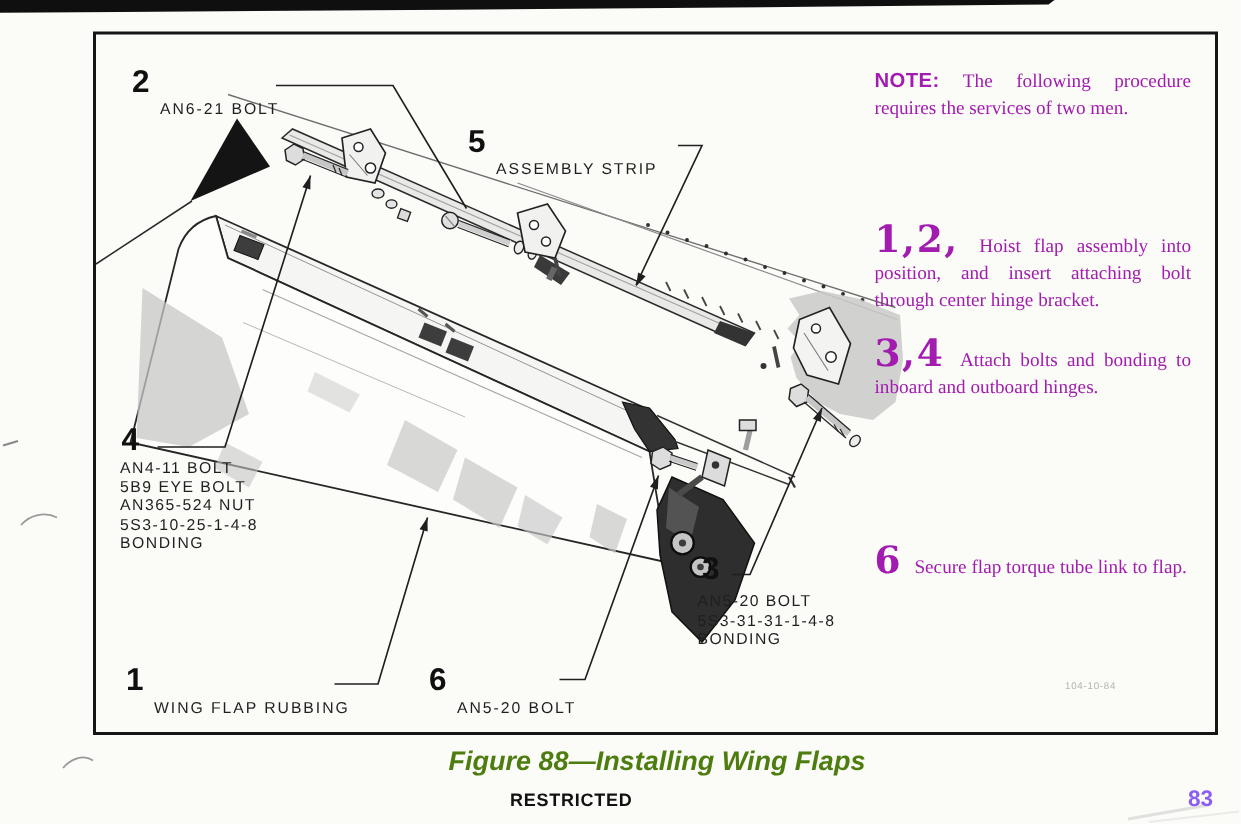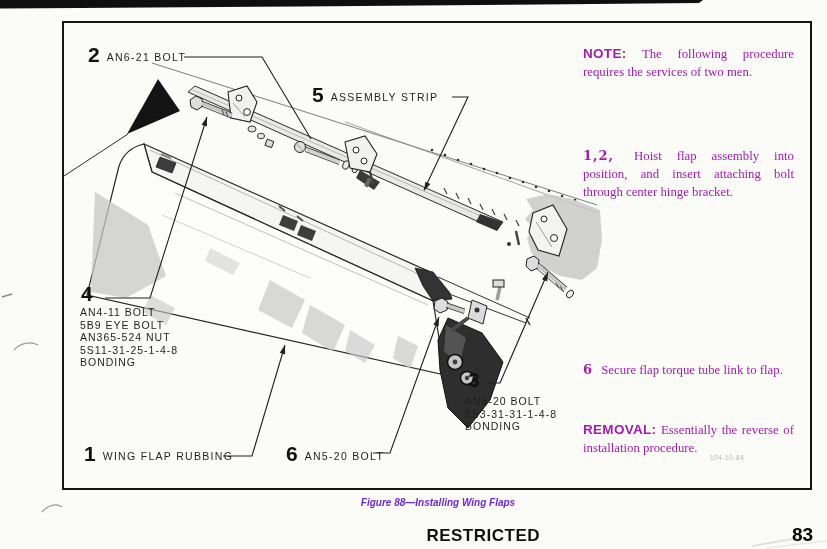--- a/index.html
+++ b/index.html
@@ -9,37 +9,37 @@
     font-family:"Liberation Sans", sans-serif; color:#1b1b1b;
   }
   .art{position:absolute; left:0; top:0;}
   .frame{
     position:absolute; left:62px; top:21px; width:746px; height:465px;
     border:2px solid #151515;
   }
   
   .callout{position:absolute; display:flex; align-items:flex-start; gap:7px; white-space:nowrap;}
   .co-num{font-weight:bold; font-size:21px; line-height:1; color:#101010; font-family:"Liberation Sans",sans-serif;}
-  .co-lbl{font-size:10.5px; letter-spacing:1.3px; color:#1f1f1f; margin-top:7px;}
+  .co-lbl{font-size:10.5px; letter-spacing:1.3px; color:#1f1f1f; margin-top:23px;}
   .co-num-solo{position:absolute; font-weight:bold; font-size:21px; line-height:1; color:#101010;}
   .co-block{position:absolute; font-size:10.5px; letter-spacing:1px; line-height:12.5px;
     color:#1f1f1f; white-space:pre-line;}
   
   .col{position:absolute; left:583px; width:211px; font-family:"Liberation Serif", serif;
     font-size:12.8px; line-height:1.42; color:#a21caf; text-align:justify;}
   .head{font-family:"Liberation Sans",sans-serif; font-weight:bold; font-size:13.5px; letter-spacing:.3px;}
-  .step-num{font-family:"DejaVu Serif",serif; font-weight:bold; font-size:13px; line-height:1;
+  .step-num{font-family:"DejaVu Serif",serif; font-weight:bold; font-size:25px; line-height:1;
     letter-spacing:1px; margin-right:5px;}
   .print-code{position:absolute; left:710px; top:454px; font-size:6.5px; color:#b3b3b0; letter-spacing:.5px;}
   
   .caption{position:absolute; left:238px; top:497px; width:400px; text-align:center;
-    font-weight:bold; font-style:italic; font-size:10px; color:#6d28d9;}
-  .restricted{position:absolute; left:340px; top:526px; width:200px; text-align:right;
-    font-weight:bold; font-size:17px; letter-spacing:.5px; color:#111;}
-  .pagenum{position:absolute; left:792px; top:524px; font-weight:bold; font-size:19px; color:#000000;}
+    font-weight:bold; font-style:italic; font-size:18px; color:#4d7c0f;}
+  .restricted{position:absolute; left:340px; top:526px; width:200px; text-align:left;
+    font-weight:bold; font-size:12px; letter-spacing:.5px; color:#111;}
+  .pagenum{position:absolute; left:792px; top:524px; font-weight:bold; font-size:15px; color:#8b5cf6;}
 </style>
 </head>
 <body>
 
 <div class="page">
 
   <div class="frame"></div>
 
   <svg class="art" width="827" height="549" viewBox="0 0 827 549">
 
@@ -207,21 +207,21 @@
 
   <div class="callout" style="left:312px; top:84px;">
     <span class="co-num">5</span>
     <span class="co-lbl">ASSEMBLY STRIP</span>
   </div>
 
   <span class="co-num-solo" style="left:81px; top:283px;">4</span>
   <div class="co-block" style="left:80px; top:306px;">AN4-11 BOLT
 5B9 EYE BOLT
 AN365-524 NUT
-5S11-31-25-1-4-8
+5S3-10-25-1-4-8
 BONDING</div>
 
   <span class="co-num-solo" style="left:468px; top:369px;">3</span>
   <div class="co-block" style="left:465px; top:395px;">AN5-20 BOLT
 5S3-31-31-1-4-8
 BONDING</div>
 
   <div class="callout" style="left:84px; top:443px;">
     <span class="co-num">1</span>
     <span class="co-lbl">WING FLAP RUBBING</span>
@@ -235,31 +235,31 @@
   <div class="col" style="top:44px;">
     <span class="head">NOTE:</span>
     <span>The following procedure requires the services of two men.</span>
   </div>
 
   <div class="col" style="top:147px;">
     <span class="step-num">1,2,</span>
     <span>Hoist flap assembly into position, and insert attaching bolt through center hinge bracket.</span>
   </div>
 
+  <div class="col" style="top:223px;">
+    <span class="step-num">3,4</span>
+    <span>Attach bolts and bonding to inboard and outboard hinges.</span>
+  </div>
 
 
   <div class="col" style="top:337px;margin-top:24px;">
     <span class="step-num">6</span>
     <span>Secure flap torque tube link to flap.</span>
   </div>
 
-  <div class="col" style="top:420px;">
-    <span class="head">REMOVAL:</span>
-    <span>Essentially the reverse of installation procedure.</span>
-  </div>
 
   <div class="print-code">104-10-84</div>
 
   <div class="caption">Figure 88—Installing Wing Flaps</div>
   <div class="restricted">RESTRICTED</div>
   <div class="pagenum">83</div>
 
 </div>
 
 </body></html>

